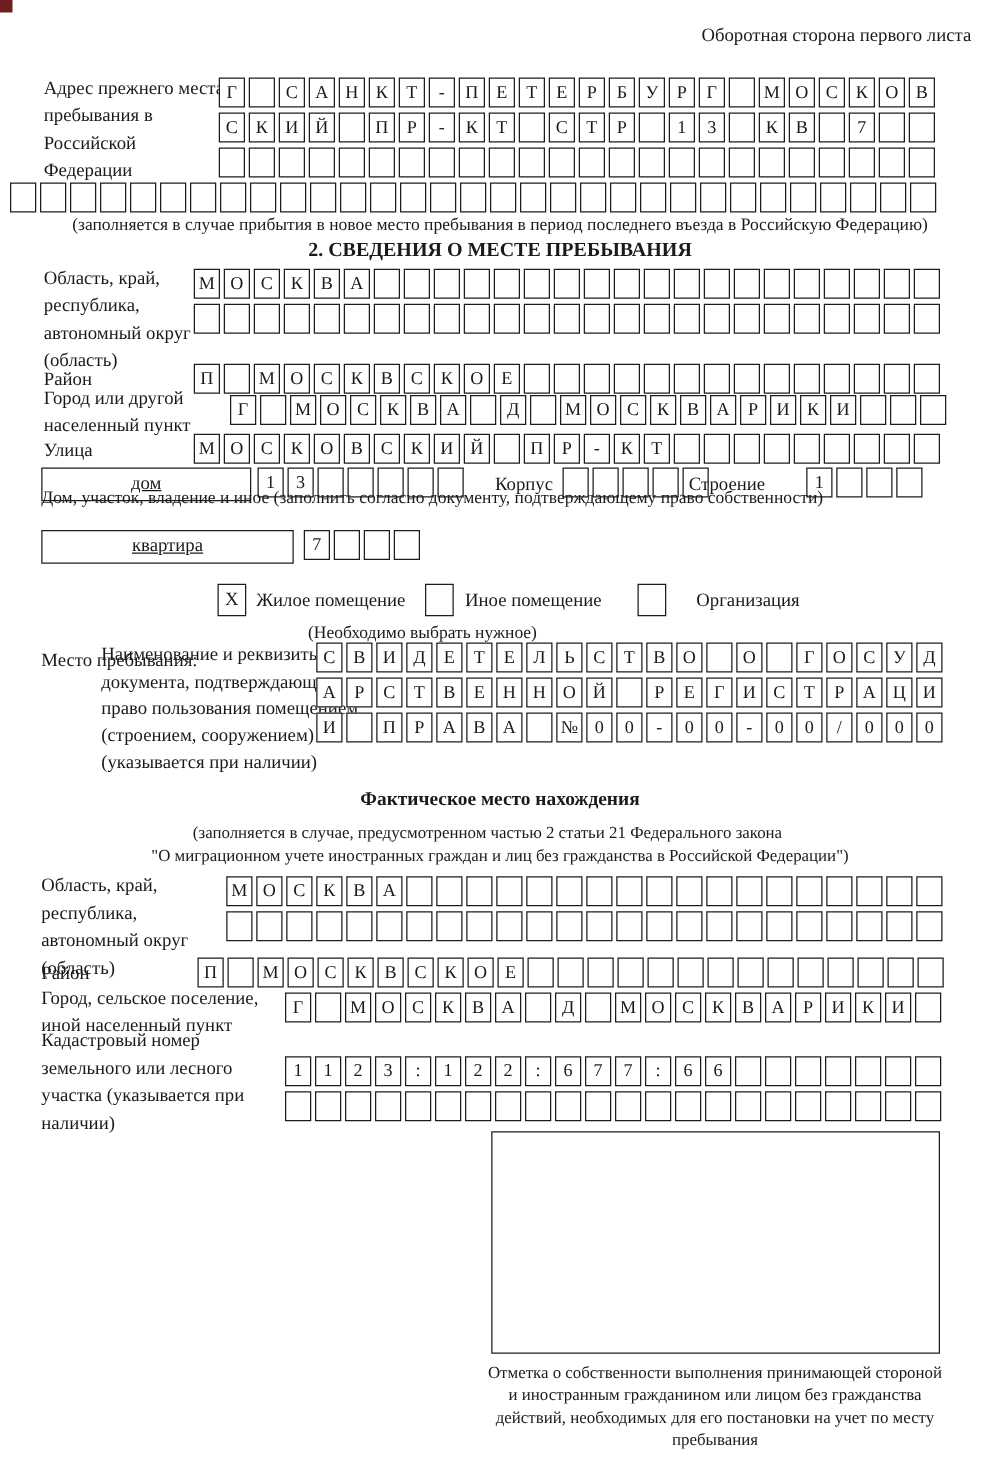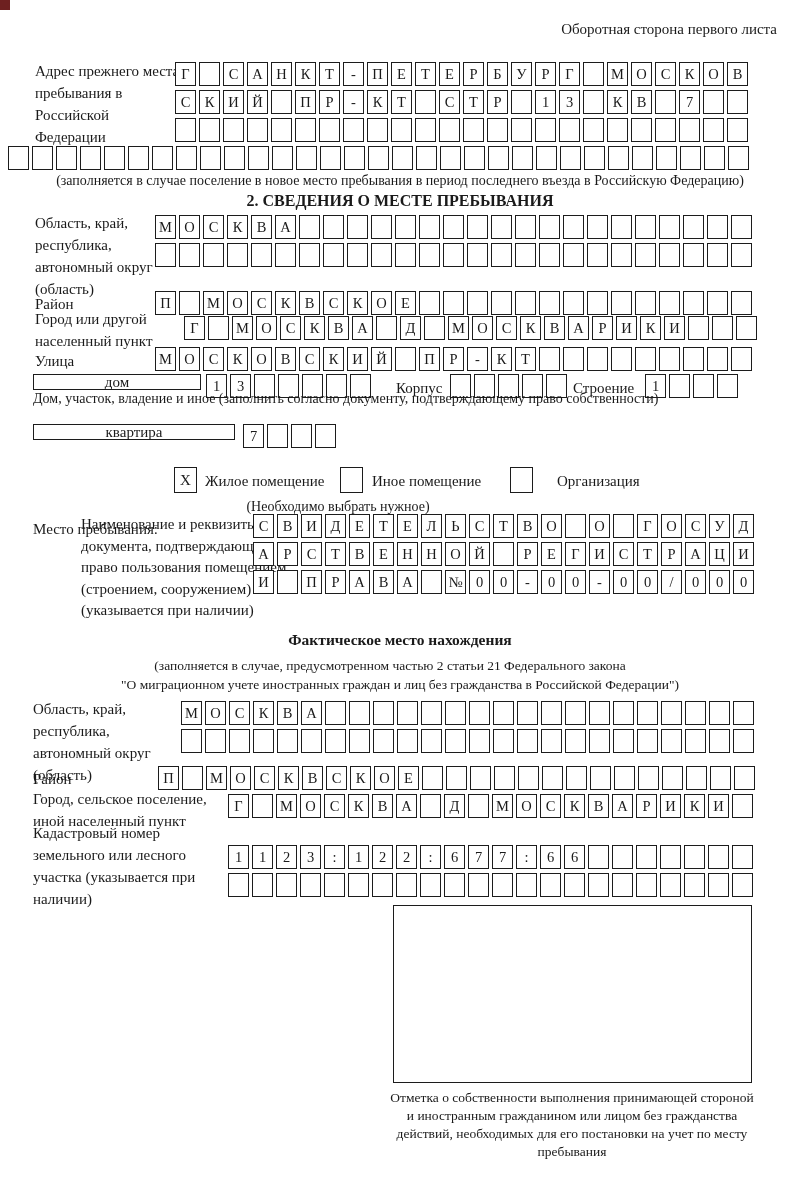--- a/index.html
+++ b/index.html
@@ -8,22 +8,22 @@
   .abs{position:absolute;}
   .lbl{font-size:15px;line-height:22px;}
   .caption{font-size:14px;line-height:17px;}
   .small{font-size:13.5px;line-height:17.5px;}
   .title{font-size:16px;font-weight:bold;}
   .center{text-align:center;}
   .boxrow{position:absolute;display:flex;gap:3px;}
   .cell{box-sizing:border-box;width:21px;height:24px;border:1.6px solid #1c1c1c;
         display:flex;align-items:center;justify-content:center;
         font-size:14.5px;background:#fff;flex:0 0 auto;}
-  .typebox{box-sizing:border-box;border:1.6px solid #1c1c1c;height:16px;
-        display:flex;align-items:center;justify-content:center;font-size:15px;background:#fff;}
+  .typebox{box-sizing:border-box;border:1.6px solid #1c1c1c;height:27px;
+        display:flex;align-items:center;justify-content:center;font-size:15px;background:#fff;text-decoration:underline;}
   .chk{box-sizing:border-box;width:23px;height:26px;border:1.6px solid #1c1c1c;
         display:flex;align-items:center;justify-content:center;font-size:15px;background:#fff;}
   .bigbox{box-sizing:border-box;border:1.7px solid #1c1c1c;background:#fff;}
   .cornermark{width:10px;height:10px;background:#6e2020;}
 </style>
 </head>
 <body>
 
 <div id="page">
 
@@ -136,21 +136,21 @@
       <span class="cell"></span>
       <span class="cell"></span>
       <span class="cell"></span>
       <span class="cell"></span>
       <span class="cell"></span>
       <span class="cell"></span>
       <span class="cell"></span>
       <span class="cell"></span>
       <span class="cell"></span>
     </div>
-  <div class="abs caption center" style="left:0;top:172px;width:800px;">(заполняется в случае поселение в новое место пребывания в период последнего въезда в Российскую Федерацию)</div>
+  <div class="abs caption center" style="left:0;top:172px;width:800px;">(заполняется в случае прибытия в новое место пребывания в период последнего въезда в Российскую Федерацию)</div>
 
   <div class="abs title center" style="left:0;top:192px;width:800px;">2. СВЕДЕНИЯ О МЕСТЕ ПРЕБЫВАНИЯ</div>
 
   <div class="abs lbl" style="left:35px;top:212px;width:128px;">Область, край, республика, автономный округ (область)</div>
   <div class="boxrow" style="left:155px;top:215px;">
       <span class="cell">М</span>
       <span class="cell">О</span>
       <span class="cell">С</span>
       <span class="cell">К</span>
       <span class="cell">В</span>
@@ -300,21 +300,21 @@
       <span class="cell"></span>
     </div>
   <div class="abs lbl" style="left:396px;top:377px;">Корпус</div>
   <div class="boxrow" style="left:450px;top:374px;">
       <span class="cell"></span>
       <span class="cell"></span>
       <span class="cell"></span>
       <span class="cell"></span>
       <span class="cell"></span>
     </div>
-  <div class="abs lbl" style="left:573px;top:377px;">Строение</div>
+  <div class="abs lbl" style="left:551px;top:377px;">Строение</div>
   <div class="boxrow" style="left:645px;top:374px;">
       <span class="cell">1</span>
       <span class="cell"></span>
       <span class="cell"></span>
       <span class="cell"></span>
     </div>
   <div class="abs caption" style="left:33px;top:390px;text-align:right;">Дом, участок, владение и иное (заполнить согласно документу, подтверждающему право собственности)</div>
 
   <div class="abs typebox" style="left:33px;top:424px;width:202px;">квартира</div>
   <div class="boxrow" style="left:243px;top:424px;">

